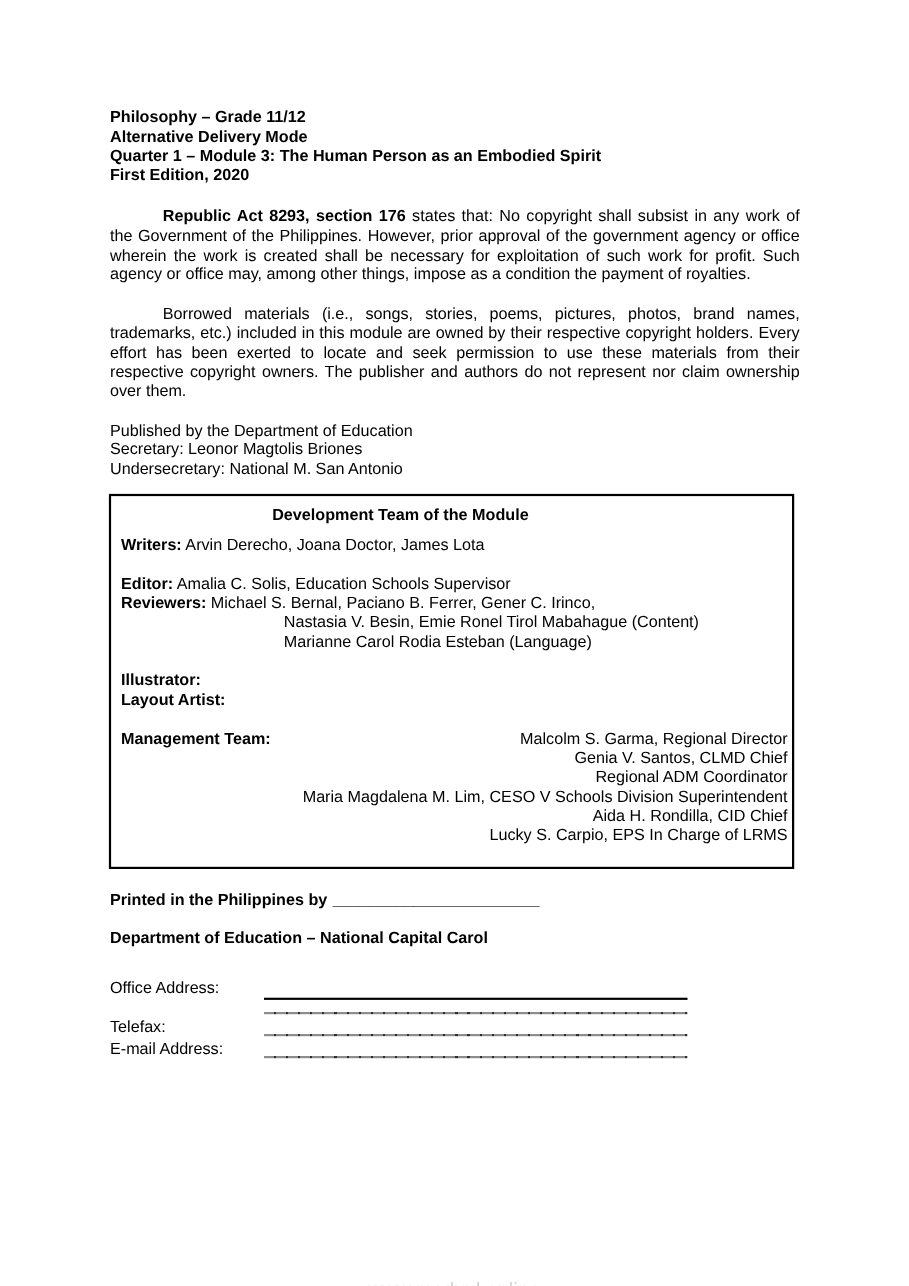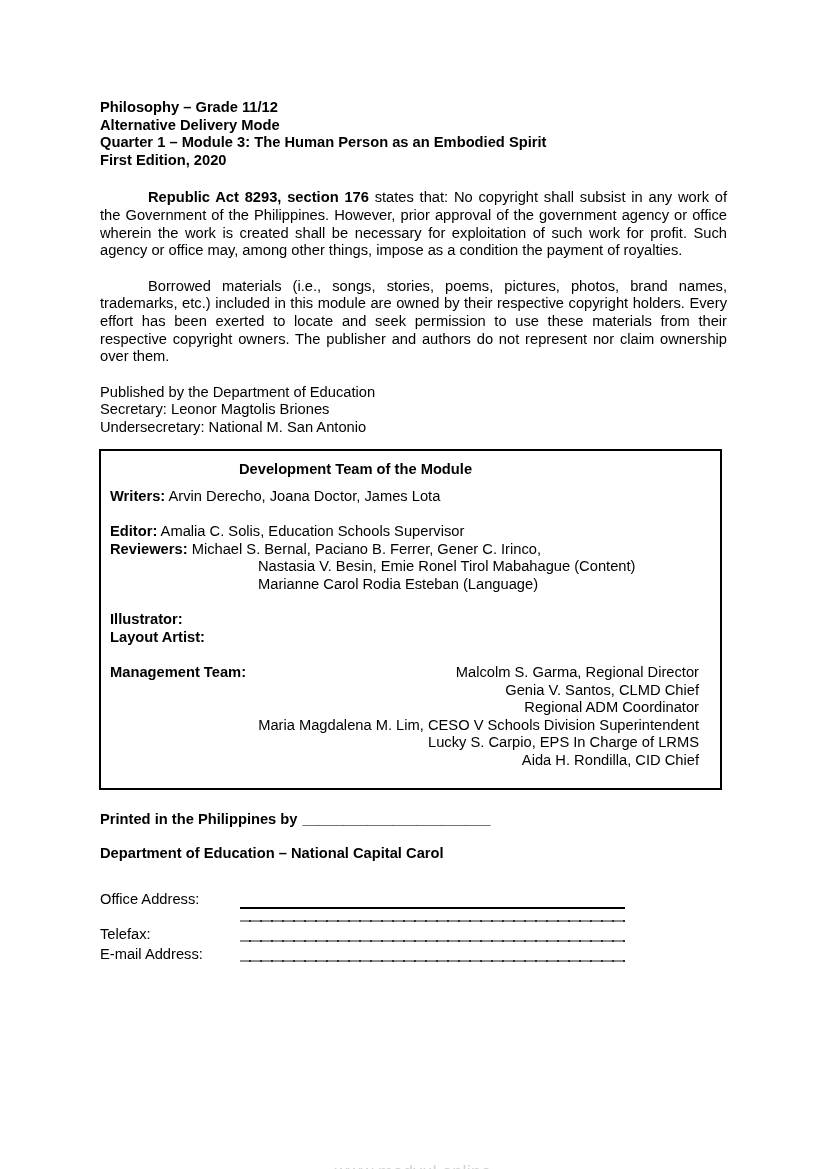--- a/index.html
+++ b/index.html
@@ -11,21 +11,21 @@
   }
   .content { position:absolute; left:100px; top:99px; width:627px; }
   .bold { font-weight:bold; }
   .header-block div { font-weight:bold; }
   .para { text-align:justify; text-indent:48px; }
   .para-1 { margin-top:20px; }
   .para-2 { margin-top:18px; }
   .publisher-block { margin-top:18px; }
   .dev-box {
     margin-top:12px; margin-left:-1px; width:623px;
-    border:2px solid #000; padding:10px 21px 18px 9px;
+    border:2px solid #000; padding:10px 4px 18px 9px;
   }
   .box-title { font-weight:bold; text-align:center; padding-right:98px; margin-bottom:10px; }
   .gap-above { margin-top:17.6px; }
   .rev-cont { margin-left:148px; }
   .mgmt-row { display:flex; align-items:flex-start; }
   .mgmt-label { flex:0 0 auto; font-weight:bold; padding-right:5px; }
   .mgmt-lines { flex:1 1 auto;text-align:right; }
   .mgmt-indent-more { margin-left:158px; }
   .printed-line { margin-top:21px; font-weight:bold; }
   .printed-blank { margin-left:5px; letter-spacing:0; }
@@ -82,22 +82,22 @@
     <div class="gap-above bold">Illustrator:</div>
     <div class="bold">Layout Artist:</div>
 
     <div class="mgmt-row gap-above">
       <span class="mgmt-label">Management Team:</span>
       <div class="mgmt-lines">
         <div>Malcolm S. Garma, Regional Director</div>
         <div>Genia V. Santos, CLMD Chief</div>
         <div class="mgmt-indent-more">Regional ADM Coordinator</div>
         <div>Maria Magdalena M. Lim, CESO V Schools Division Superintendent</div>
+        <div>Aida H. Rondilla, CID Chief</div>
         <div>Lucky S. Carpio, EPS In Charge of LRMS</div>
-        <div>Aida H. Rondilla, CID Chief</div>
       </div>
     </div>
   </div>
 
   <div class="printed-line"><span>Printed in the Philippines by</span><span class="printed-blank">_______________________</span></div>
 
   <div class="dept-line">Department of Education – National Capital Carol</div>
 
   <div class="contact-block">
     <div class="contact-row">

